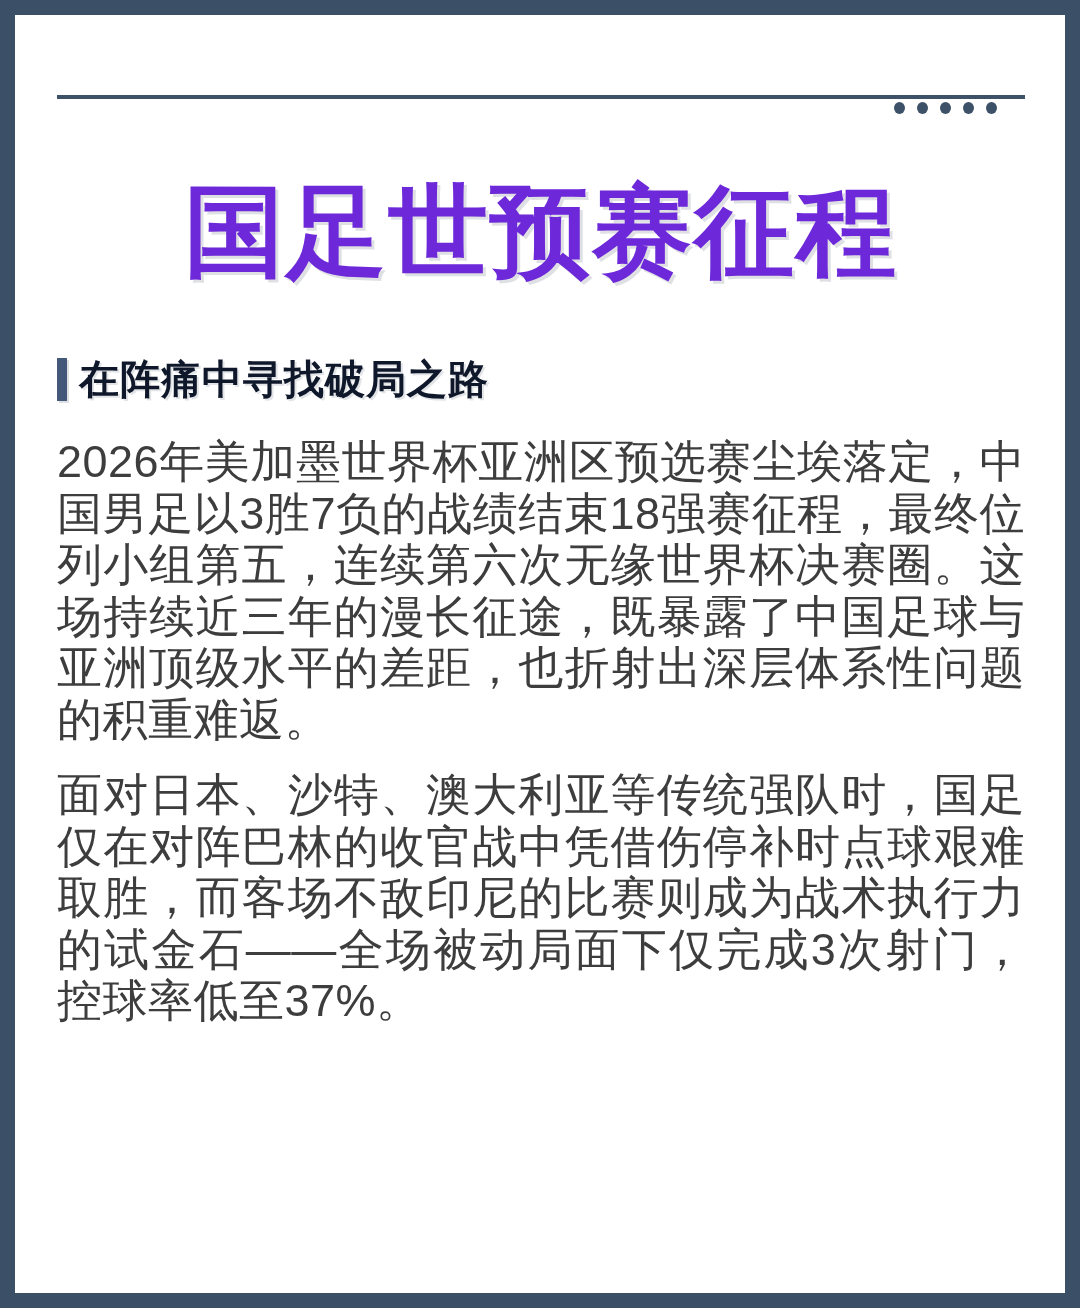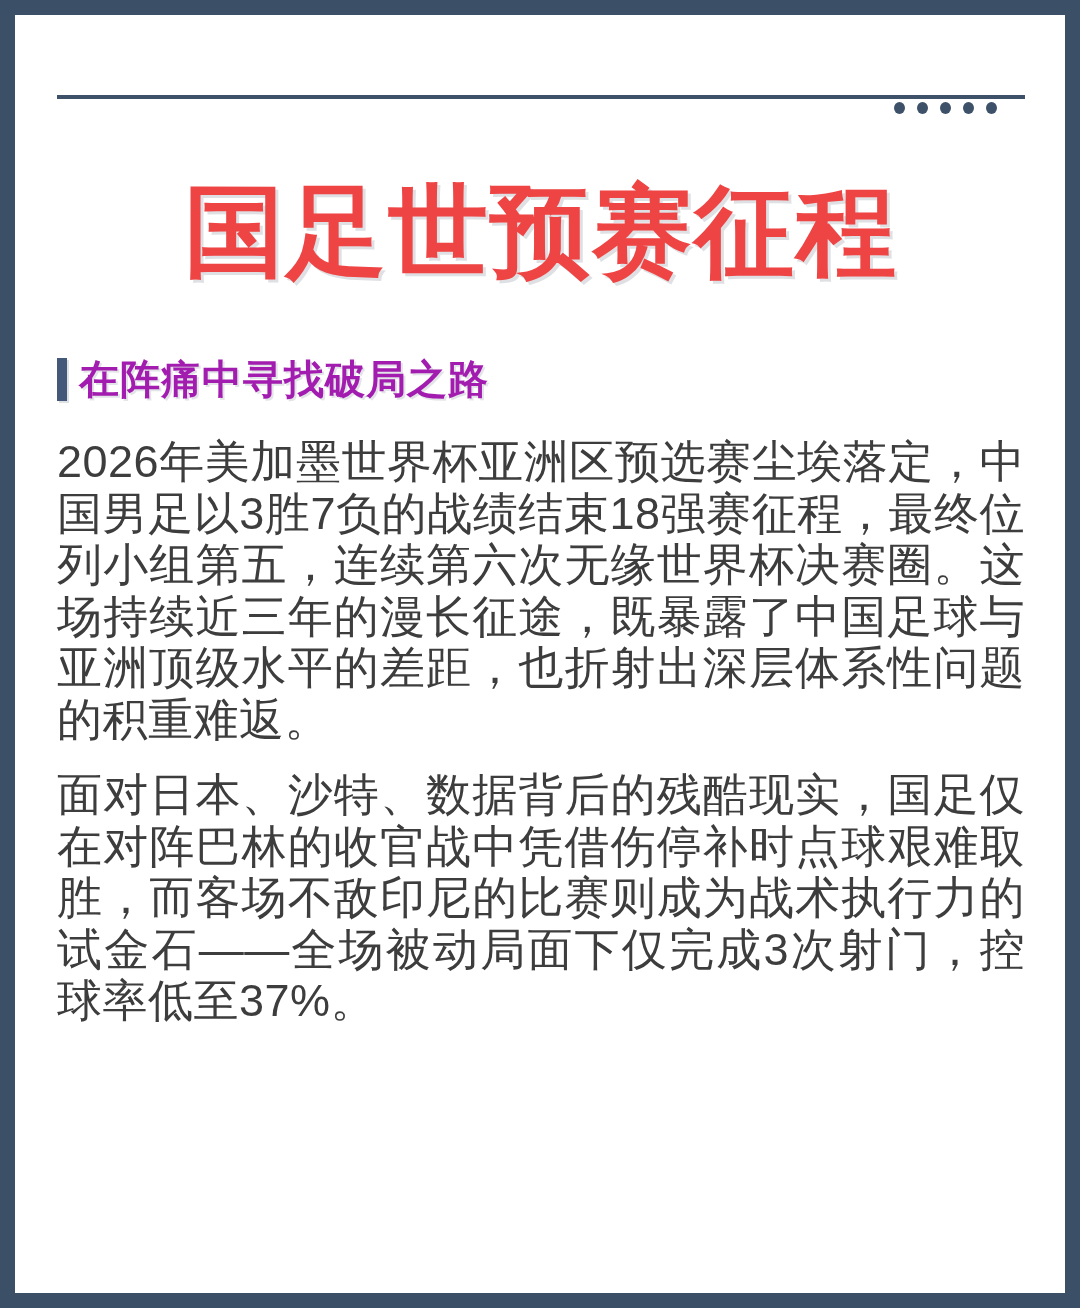--- a/index.html
+++ b/index.html
@@ -45,21 +45,21 @@
     border-radius: 50%;
     background: #3d5168;
   }
   .dots-row.top .dot { width: 11px; height: 12px; }
   .main-title {
     margin-top: 60px;
     text-align: center;
     font-size: 100px;
     line-height: 1.15;
     font-weight: 900;
-    color: #ef4444;
+    color: #6d28d9;
     letter-spacing: 2px;
     text-shadow: 3px 3px 0 rgba(160,165,175,0.35);
     white-space: nowrap;
   }
   .section-heading {
     display: flex;
     align-items: center;
     gap: 12px;
     margin-top: 40px;
     height: 46px;
@@ -67,21 +67,21 @@
   .section-heading .bar {
     width: 10px;
     height: 43px;
     background: #44587a;
     box-shadow: 2px 2px 0 rgba(160,165,175,0.35);
     flex: 0 0 auto;
   }
   .section-heading .heading-text {
     font-size: 40px;
     font-weight: 800;
-    color: #a21caf;
+    color: #0f172a;
     letter-spacing: 1px;
     text-shadow: 2px 2px 0 rgba(160,165,175,0.3);
     white-space: nowrap;
   }
   .para {
     margin: 34px 0 0 0;
     font-size: 45px;
     line-height: 51.5px;
     color: #3d3d3d;
     text-align: justify;
@@ -111,16 +111,16 @@
 
     <div class="section-heading">
       <span class="bar"></span>
       <span class="heading-text">在阵痛中寻找破局之路</span>
     </div>
 
     <p class="para">2026年美加墨世界杯亚洲区预选赛尘埃落定，中国男足以3胜7负的战绩结束18强赛征程，最终位列小组第五，连续第六次无缘世界杯决赛圈。这场持续近三年的漫长征途，既暴露了中国足球与亚洲顶级水平的差距，也折射出深层体系性问题的积重难返。</p>
 
 
 
-    <p class="para follow">面对日本、沙特、数据背后的残酷现实，国足仅在对阵巴林的收官战中凭借伤停补时点球艰难取胜，而客场不敌印尼的比赛则成为战术执行力的试金石——全场被动局面下仅完成3次射门，控球率低至37%。</p>
+    <p class="para follow">面对日本、沙特、澳大利亚等传统强队时，国足仅在对阵巴林的收官战中凭借伤停补时点球艰难取胜，而客场不敌印尼的比赛则成为战术执行力的试金石——全场被动局面下仅完成3次射门，控球率低至37%。</p>
 
   </div>
 </div>
 
 </body></html>

